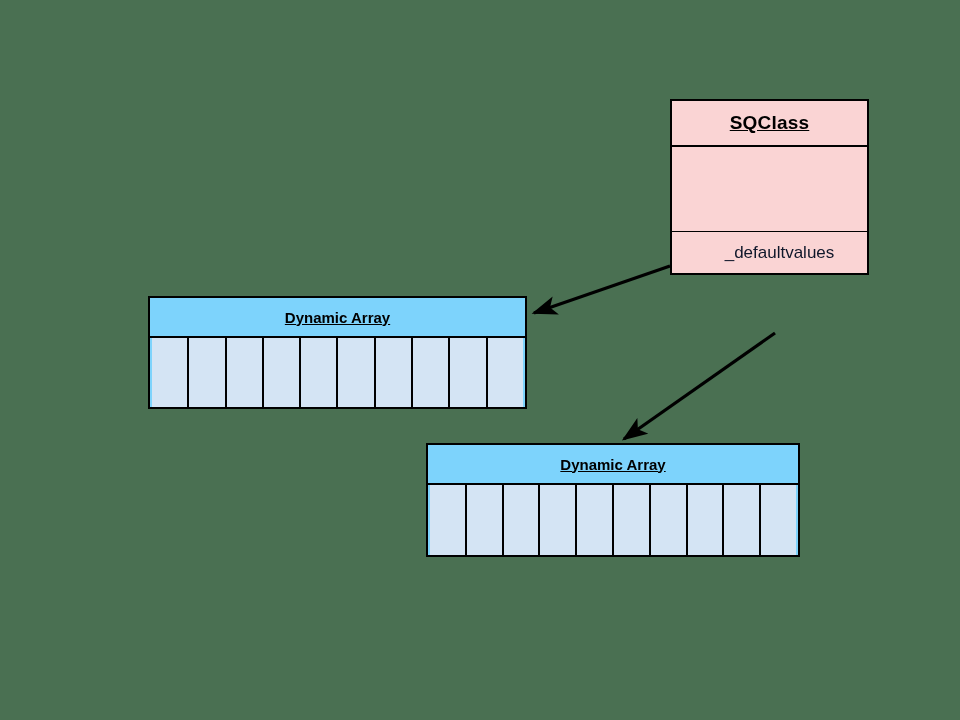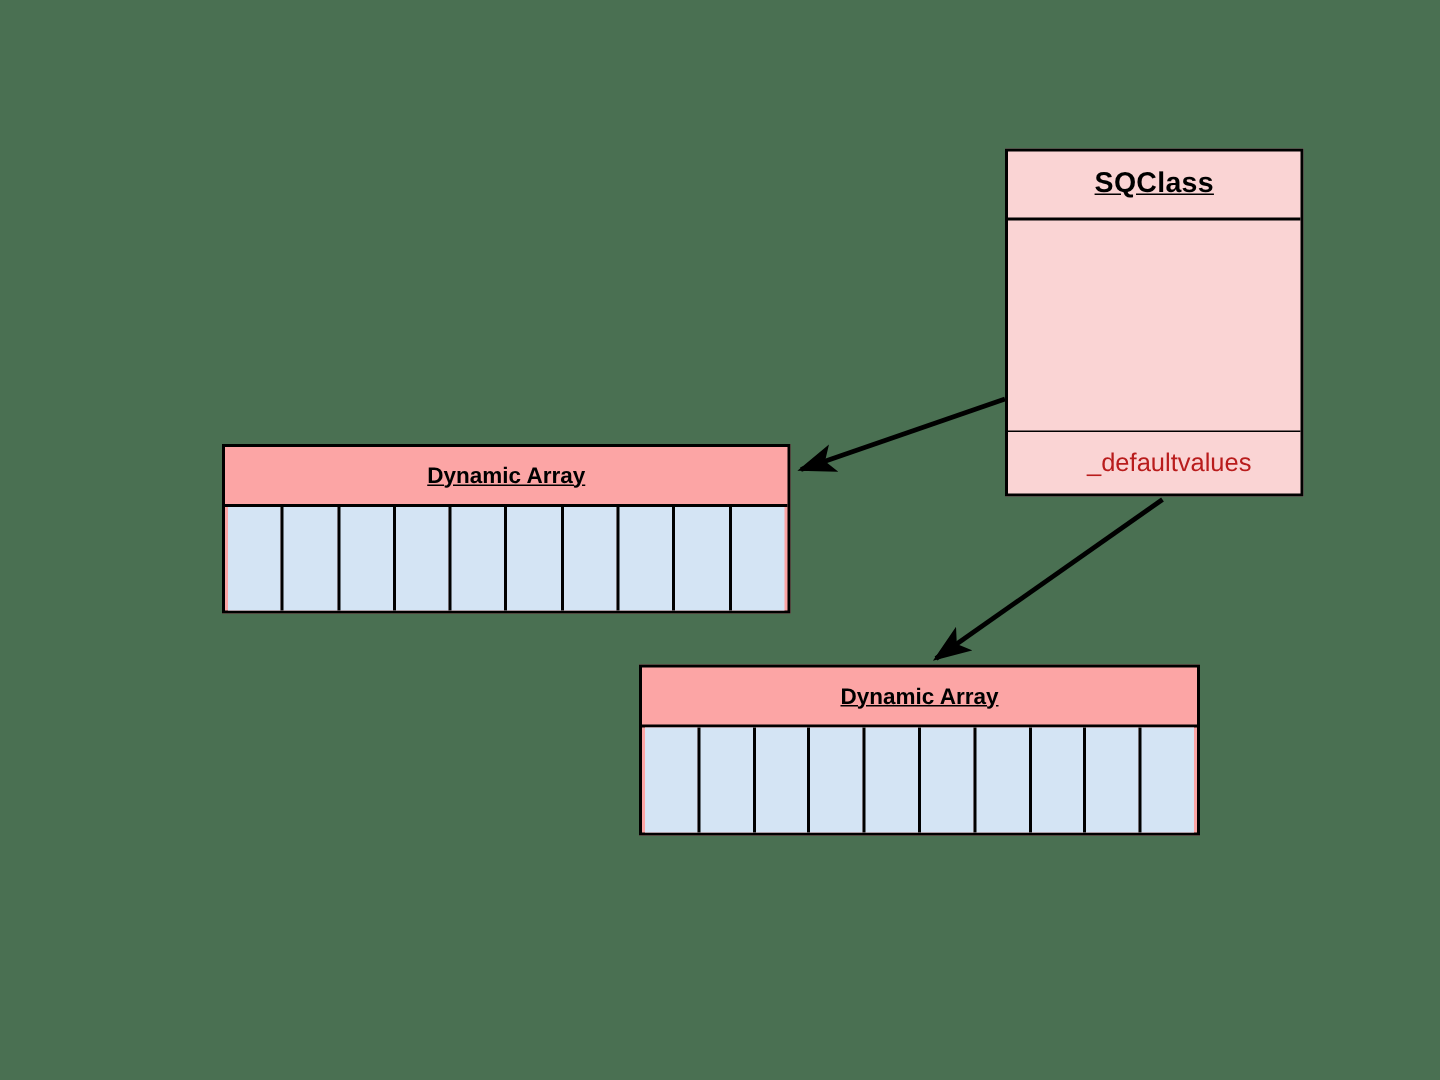--- a/index.html
+++ b/index.html
@@ -50,30 +50,30 @@
     flex: 1 1 auto;
     border-bottom: 1.5px solid #000000;
   }
   .class-attr {
     box-sizing: border-box;
     height: 41px;
     display: flex;
     align-items: center;
     justify-content: center;
     font-size: 17px;
-    color: #b91c1c;
+    color: #0f172a;
     margin-left: 20px;
   }
   .class-attr + .class-attr {
     border-top: 1.5px solid #000000;
   }
 
   
   .array-box {
-    background: #fca5a5;
+    background: #7dd3fc;
   }
   .array-title {
     box-sizing: border-box;
     height: 40px;
     border-bottom: 2px solid #000000;
     display: flex;
     align-items: center;
     justify-content: center;
     font-weight: bold;
     font-size: 15px;
@@ -113,21 +113,21 @@
   <svg id="edges" viewBox="0 0 960 720" xmlns="http://www.w3.org/2000/svg">
     <defs>
       <marker id="arrowhead" markerWidth="9" markerHeight="9" refX="7.2" refY="3" orient="auto" markerUnits="strokeWidth">
         <path d="M0,0 L8,3 L0,6 L1.9,3 z" fill="#000000"></path>
       </marker>
     </defs>
     <line x1="670" y1="266" x2="534" y2="313" stroke="#000000" stroke-width="3.2" marker-end="url(#arrowhead)"></line>
     <line x1="775" y1="333" x2="624" y2="439" stroke="#000000" stroke-width="3.2" marker-end="url(#arrowhead)"></line>
   </svg>
 
-  <div class="node class-box" style="left:670px; top:99px; width:199px; height:232px;">
+  <div class="node class-box" style="left:670px; top:99px; width:199px; height:176px;">
     <div class="class-title">SQClass</div>
     <div class="class-spacer"></div>
     <div class="class-attr">_defaultvalues</div>
   </div>
 
   <div class="node array-box" style="left:148px; top:296px; width:379px; height:113px;">
     <div class="array-title">Dynamic Array</div>
     <div class="array-cells">
       <div class="array-cell"></div>
       <div class="array-cell"></div>

